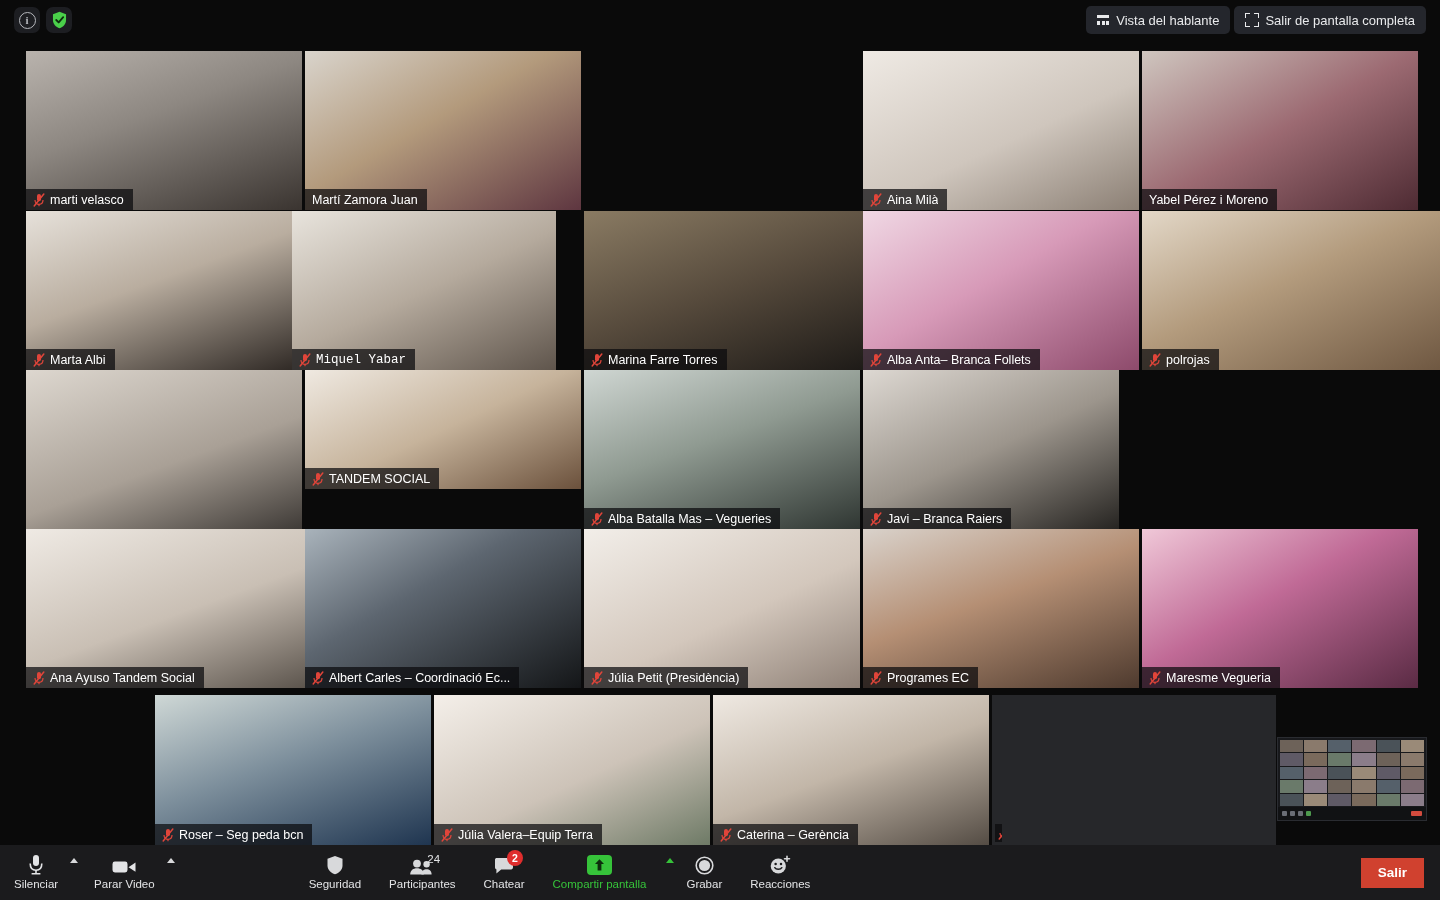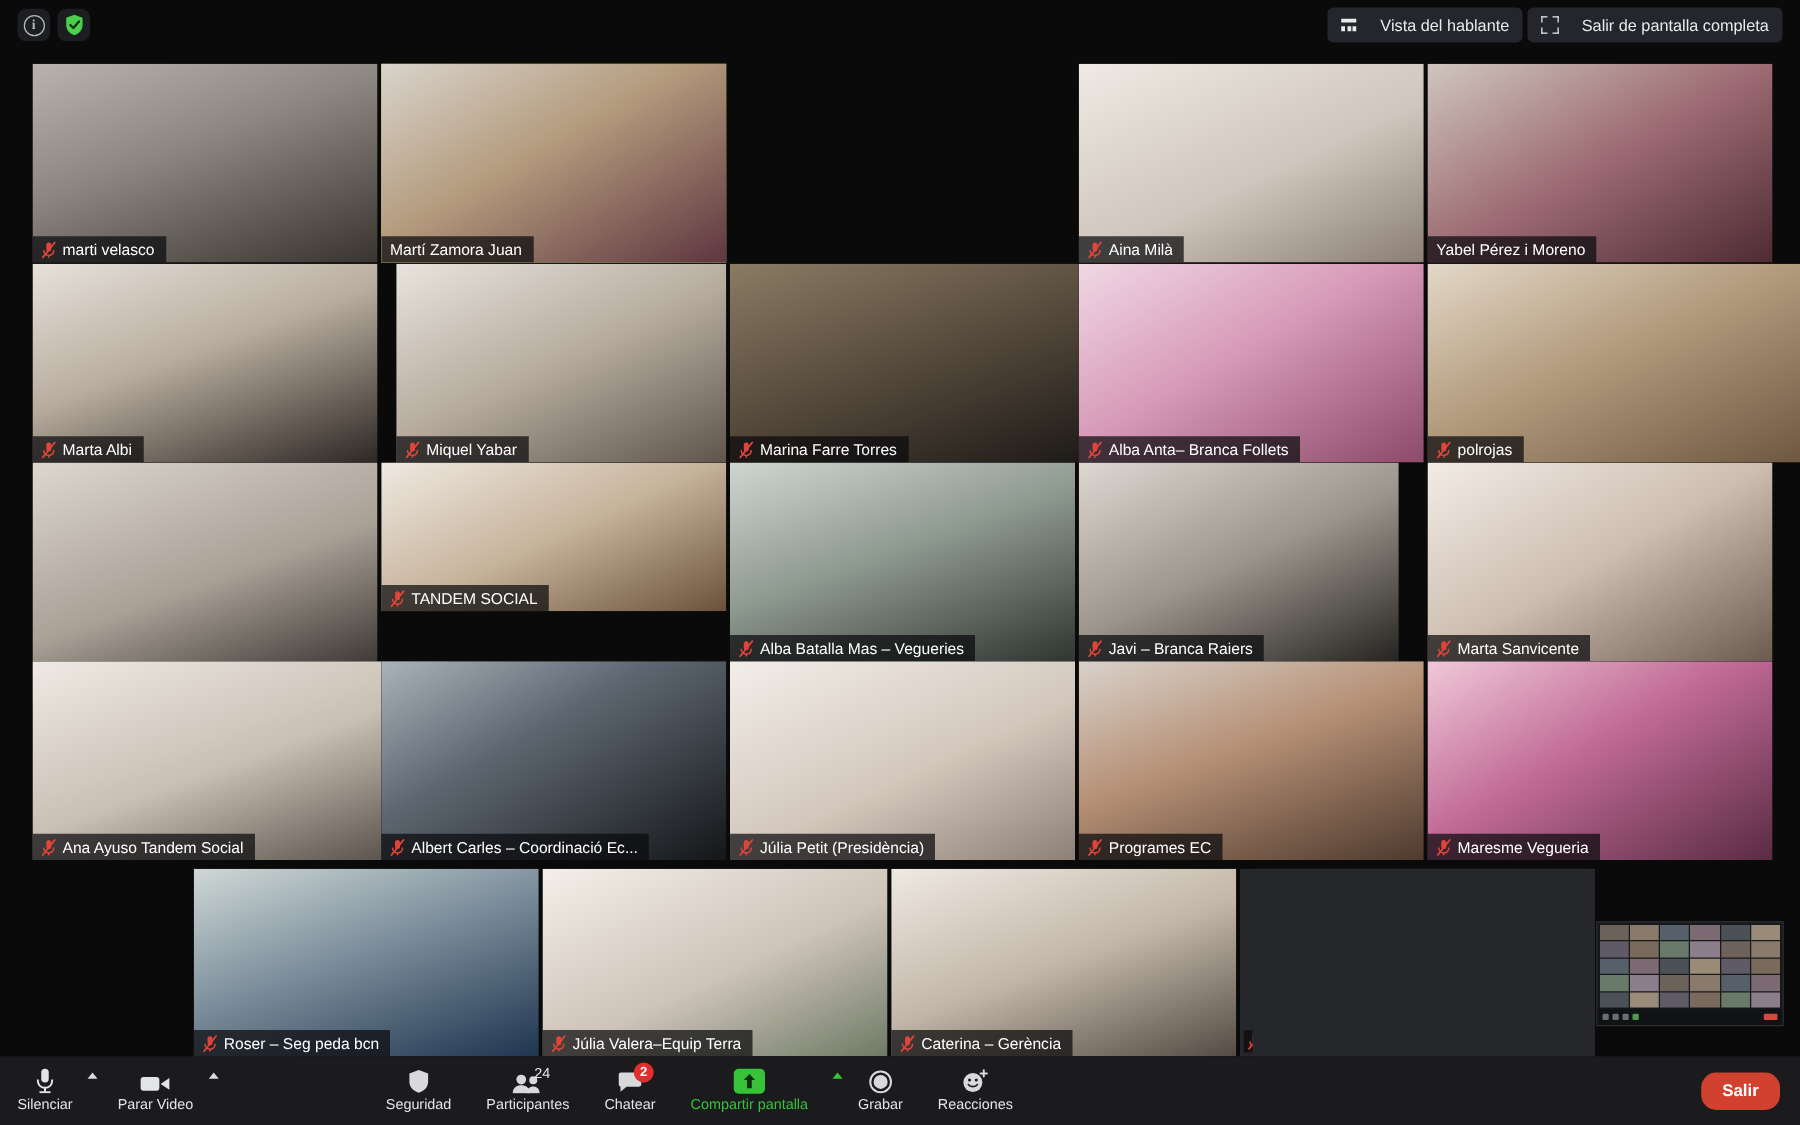--- a/index.html
+++ b/index.html
@@ -22,21 +22,21 @@
     width: 26px; height: 26px; border-radius: 7px; background: #1d1e22;
     display: flex; align-items: center; justify-content: center;
   }
   .info-glyph {
     width: 17px; height: 17px; border-radius: 50%; border: 1.4px solid #b6b8bd;
     color: #b6b8bd; font-size: 11px; line-height: 15px; text-align: center;
     font-family: "Liberation Serif", serif; font-weight: bold;
   }
   .shield-ok { width: 17px; height: 18px; display: block; }
   .topbtn {
-    display: flex; align-items: center; gap: 18px;
+    display: flex; align-items: center; gap: 6px;
     height: 28px; padding: 0 11px; border-radius: 5px;
     background: #24262c; color: #e9eaec; font-size: 13px; white-space: nowrap;
   }
   .ico-grid { display: grid; grid-template-columns: repeat(3,3px); grid-template-rows: repeat(2,4px);
     gap: 1.5px; width: 13px; }
   .ico-grid i { background: #e9eaec; display: block; }
   .ico-grid i:nth-child(1) { grid-column: 1 / span 3; height: 3px; }
   .ico-exit { width: 14px; height: 14px; position: relative; }
   .ico-exit b { position: absolute; width: 5px; height: 5px; border: 1.5px solid #e9eaec; }
   .ico-exit b:nth-child(1) { top: 0; left: 0; border-right: none; border-bottom: none; }
@@ -99,21 +99,21 @@
   .with-caret { padding-right: 22px; }
   .badge {
     position: absolute; top: 1px; left: 50%; margin-left: 3px;
     min-width: 16px; height: 16px; border-radius: 8px; background: #e02d2d;
     color: #fff; font-size: 10.5px; font-weight: bold; line-height: 16px; text-align: center;
     padding: 0 4px;
   }
   .cnt { position: absolute; top: 4px; left: 50%; margin-left: 5px; color: #e3e4e6; font-size: 11.5px; }
   .leave-btn {
     margin-left: auto; margin-right: 16px; height: 30px; padding: 0 17px;
-    border-radius: 12px; background: #d0412f; color: #fff;
+    border-radius: 0; background: #d0412f; color: #fff;
     font-size: 13.5px; font-weight: bold; display: flex; align-items: center;
   }
   .sharebtn {
     width: 25px; height: 20px; border-radius: 4px; background: #36c33a;
     display: flex; align-items: center; justify-content: center;
   }
   .sh-caret { position: absolute; right: -2px; top: 9px; width: 0; height: 0;
     border-left: 4px solid transparent; border-right: 4px solid transparent;
     border-bottom: 5px solid #36c33a; }
 </style>
@@ -198,21 +198,21 @@
         <div class="namebar">
           <svg class="mic-muted" viewBox="0 0 12 14">
             <rect x="4" y="1" width="4" height="7.2" rx="2" fill="#e0453a"></rect>
             <path d="M2 7 C2 10 4 11.3 6 11.3 C8 11.3 10 10 10 7" stroke="#e0453a" stroke-width="1.2" fill="none"></path>
             <rect x="5.4" y="11" width="1.2" height="2.2" fill="#e0453a"></rect>
             <path d="M1.2 13 L10.8 1" stroke="#e0453a" stroke-width="1.5" stroke-linecap="round"></path>
           </svg>
           <span class="nm">Marta Albi</span>
         </div>
       </div>
-      <div class="tile" style="left: 317px; top: 211px; width: 264px; height: 159px; --spk: #d9e96a;">
+      <div class="tile" style="left: 292px; top: 211px; width: 264px; height: 159px; font-family: Liberation Mono, monospace; --spk: #d9e96a;">
         <div class="vid" style="background: linear-gradient(155deg, rgb(232, 228, 221) 0%, rgb(181, 170, 157) 50%, rgb(95, 85, 76) 100%);"></div>
         <div class="namebar">
           <svg class="mic-muted" viewBox="0 0 12 14">
             <rect x="4" y="1" width="4" height="7.2" rx="2" fill="#e0453a"></rect>
             <path d="M2 7 C2 10 4 11.3 6 11.3 C8 11.3 10 10 10 7" stroke="#e0453a" stroke-width="1.2" fill="none"></path>
             <rect x="5.4" y="11" width="1.2" height="2.2" fill="#e0453a"></rect>
             <path d="M1.2 13 L10.8 1" stroke="#e0453a" stroke-width="1.5" stroke-linecap="round"></path>
           </svg>
           <span class="nm">Miquel Yabar</span>
         </div>
@@ -292,32 +292,20 @@
       <div class="tile" style="left: 863px; top: 370px; width: 256px; height: 159px; --spk: #d9e96a;">
         <div class="vid" style="background: linear-gradient(155deg, rgb(221, 216, 210) 0%, rgb(156, 149, 140) 50%, rgb(38, 36, 33) 100%);"></div>
         <div class="namebar">
           <svg class="mic-muted" viewBox="0 0 12 14">
             <rect x="4" y="1" width="4" height="7.2" rx="2" fill="#e0453a"></rect>
             <path d="M2 7 C2 10 4 11.3 6 11.3 C8 11.3 10 10 10 7" stroke="#e0453a" stroke-width="1.2" fill="none"></path>
             <rect x="5.4" y="11" width="1.2" height="2.2" fill="#e0453a"></rect>
             <path d="M1.2 13 L10.8 1" stroke="#e0453a" stroke-width="1.5" stroke-linecap="round"></path>
           </svg>
           <span class="nm">Javi – Branca Raiers</span>
-        </div>
-      </div>
-      <div class="tile" style="left: 1142px; top: 370px; width: 276px; height: 159px; --spk: #d9e96a;">
-        <div class="vid" style="background: linear-gradient(150deg, rgb(242, 236, 230) 0%, rgb(205, 189, 176) 50%, rgb(106, 90, 80) 100%);"></div>
-        <div class="namebar">
-          <svg class="mic-muted" viewBox="0 0 12 14">
-            <rect x="4" y="1" width="4" height="7.2" rx="2" fill="#e0453a"></rect>
-            <path d="M2 7 C2 10 4 11.3 6 11.3 C8 11.3 10 10 10 7" stroke="#e0453a" stroke-width="1.2" fill="none"></path>
-            <rect x="5.4" y="11" width="1.2" height="2.2" fill="#e0453a"></rect>
-            <path d="M1.2 13 L10.8 1" stroke="#e0453a" stroke-width="1.5" stroke-linecap="round"></path>
-          </svg>
-          <span class="nm">Marta Sanvicente</span>
         </div>
       </div>
       <div class="tile" style="left: 26px; top: 529px; width: 332px; height: 159px; --spk: #d9e96a;">
         <div class="vid" style="background: linear-gradient(160deg, rgb(239, 234, 228) 0%, rgb(201, 191, 180) 50%, rgb(75, 68, 61) 100%);"></div>
         <div class="namebar">
           <svg class="mic-muted" viewBox="0 0 12 14">
             <rect x="4" y="1" width="4" height="7.2" rx="2" fill="#e0453a"></rect>
             <path d="M2 7 C2 10 4 11.3 6 11.3 C8 11.3 10 10 10 7" stroke="#e0453a" stroke-width="1.2" fill="none"></path>
             <rect x="5.4" y="11" width="1.2" height="2.2" fill="#e0453a"></rect>
             <path d="M1.2 13 L10.8 1" stroke="#e0453a" stroke-width="1.5" stroke-linecap="round"></path>

